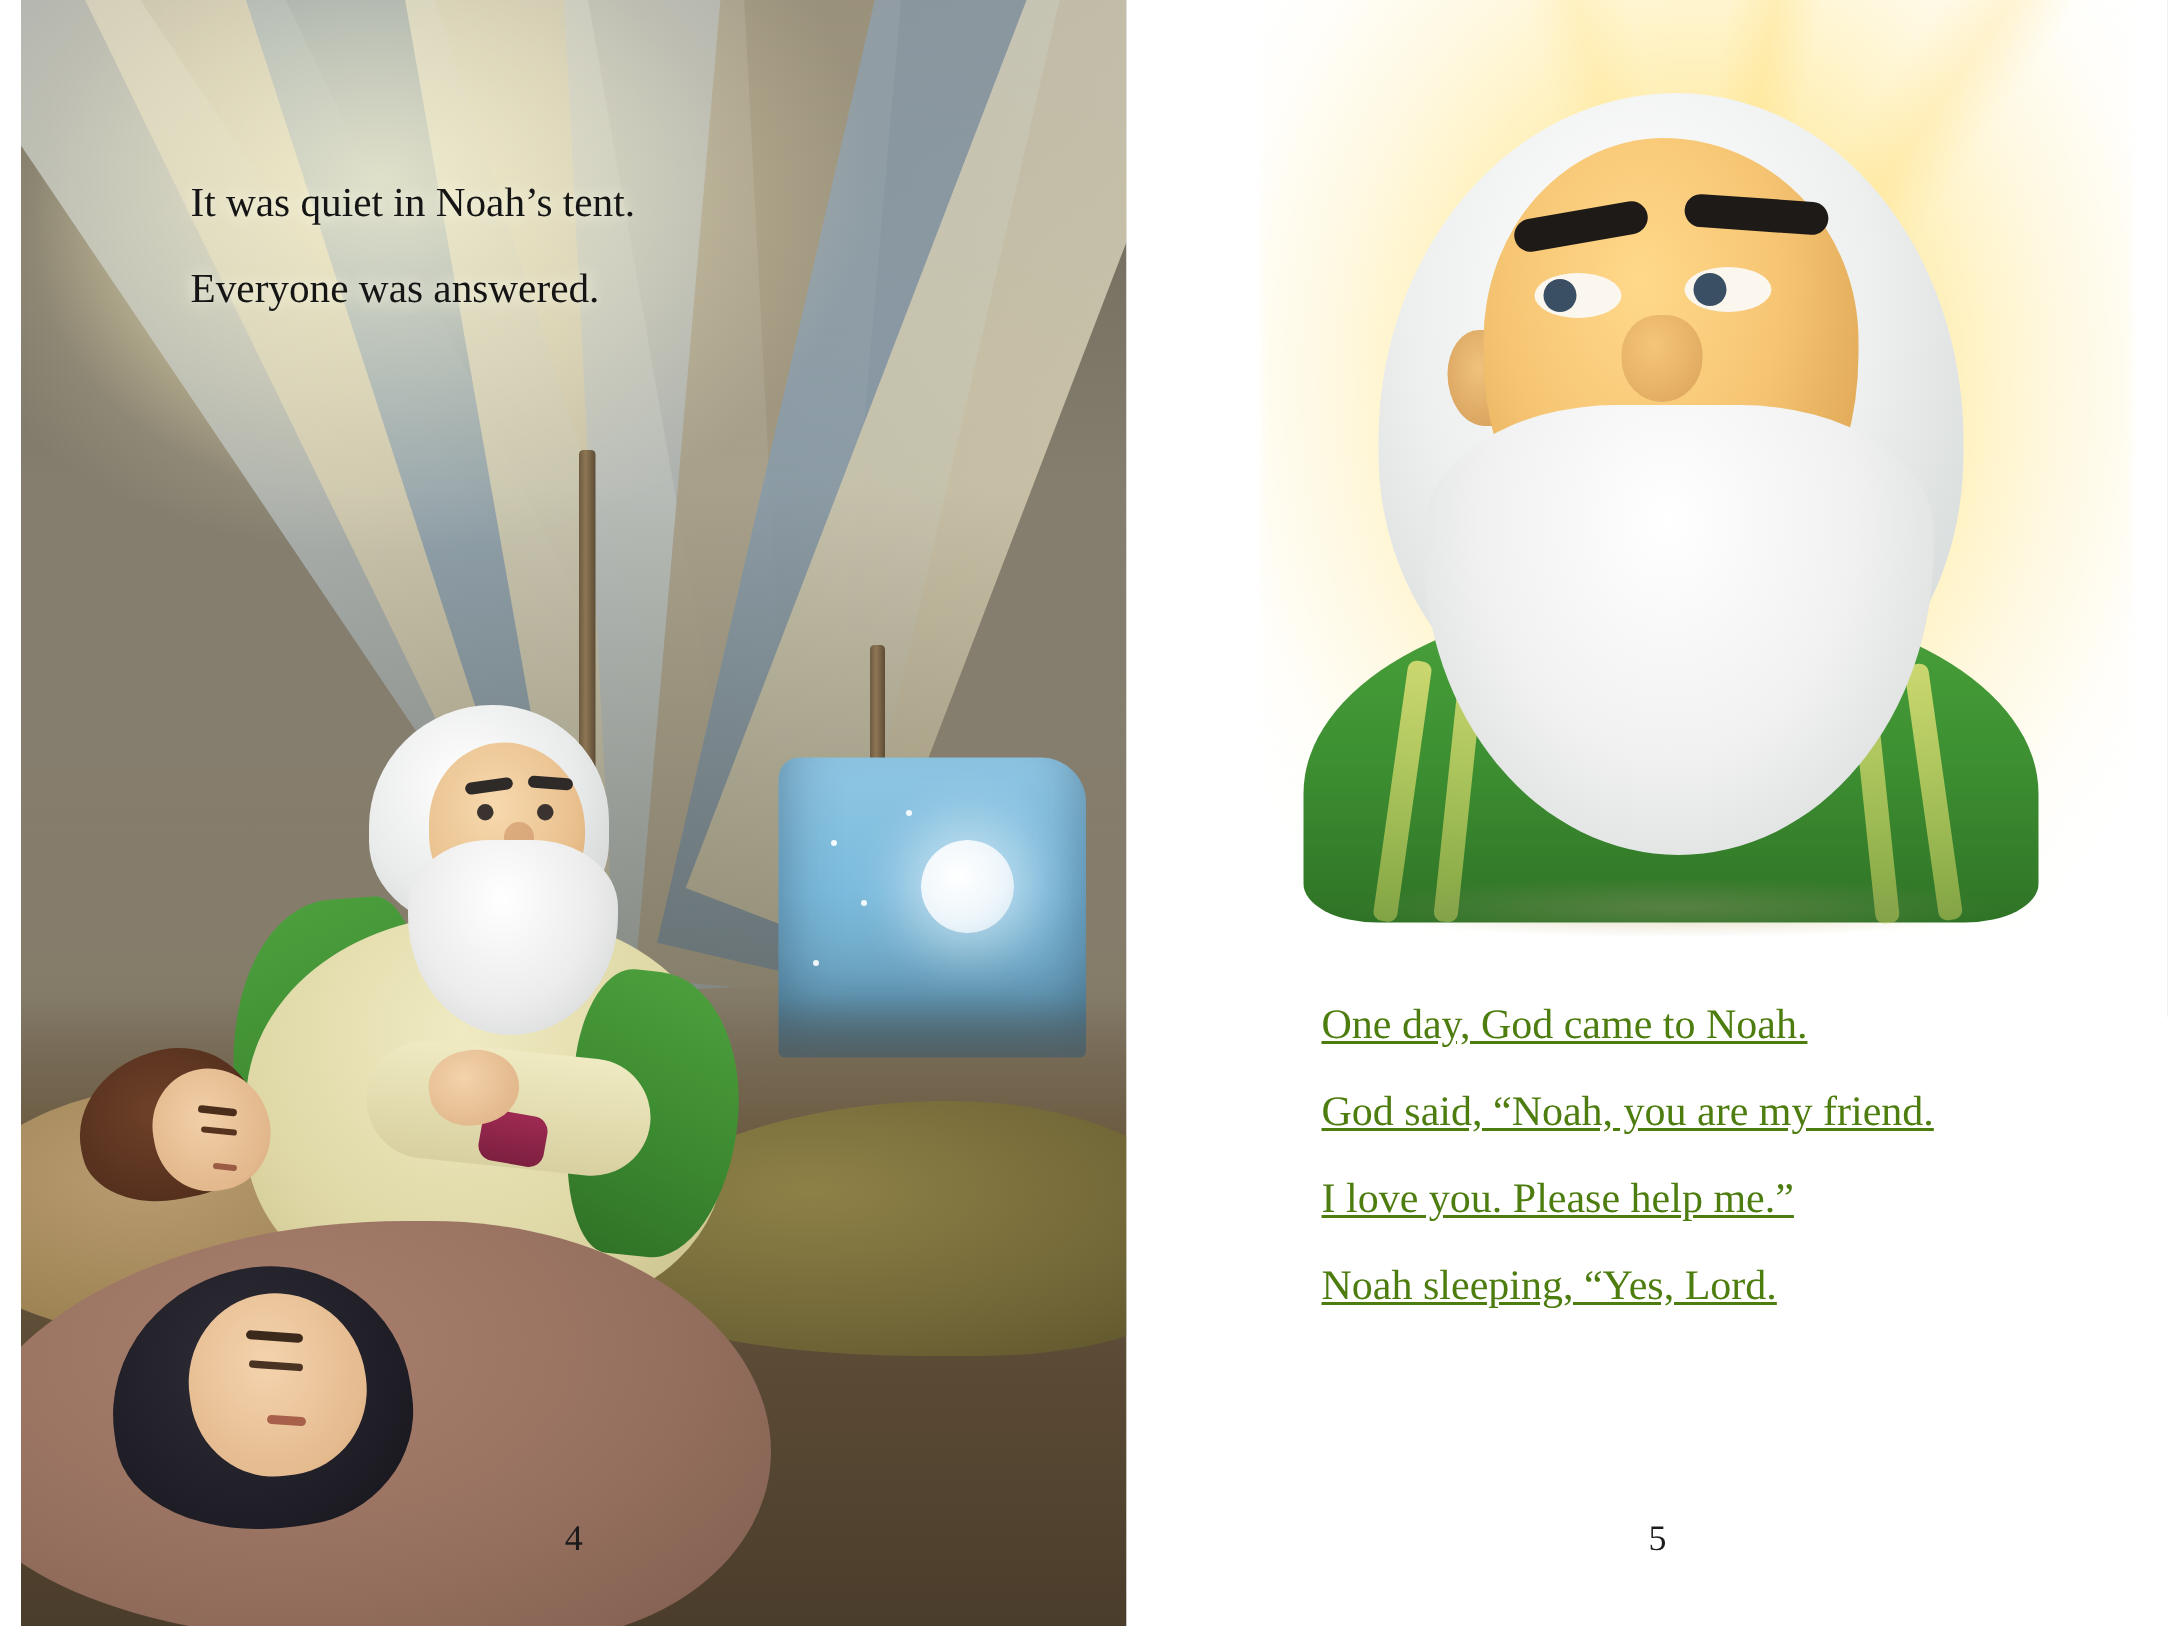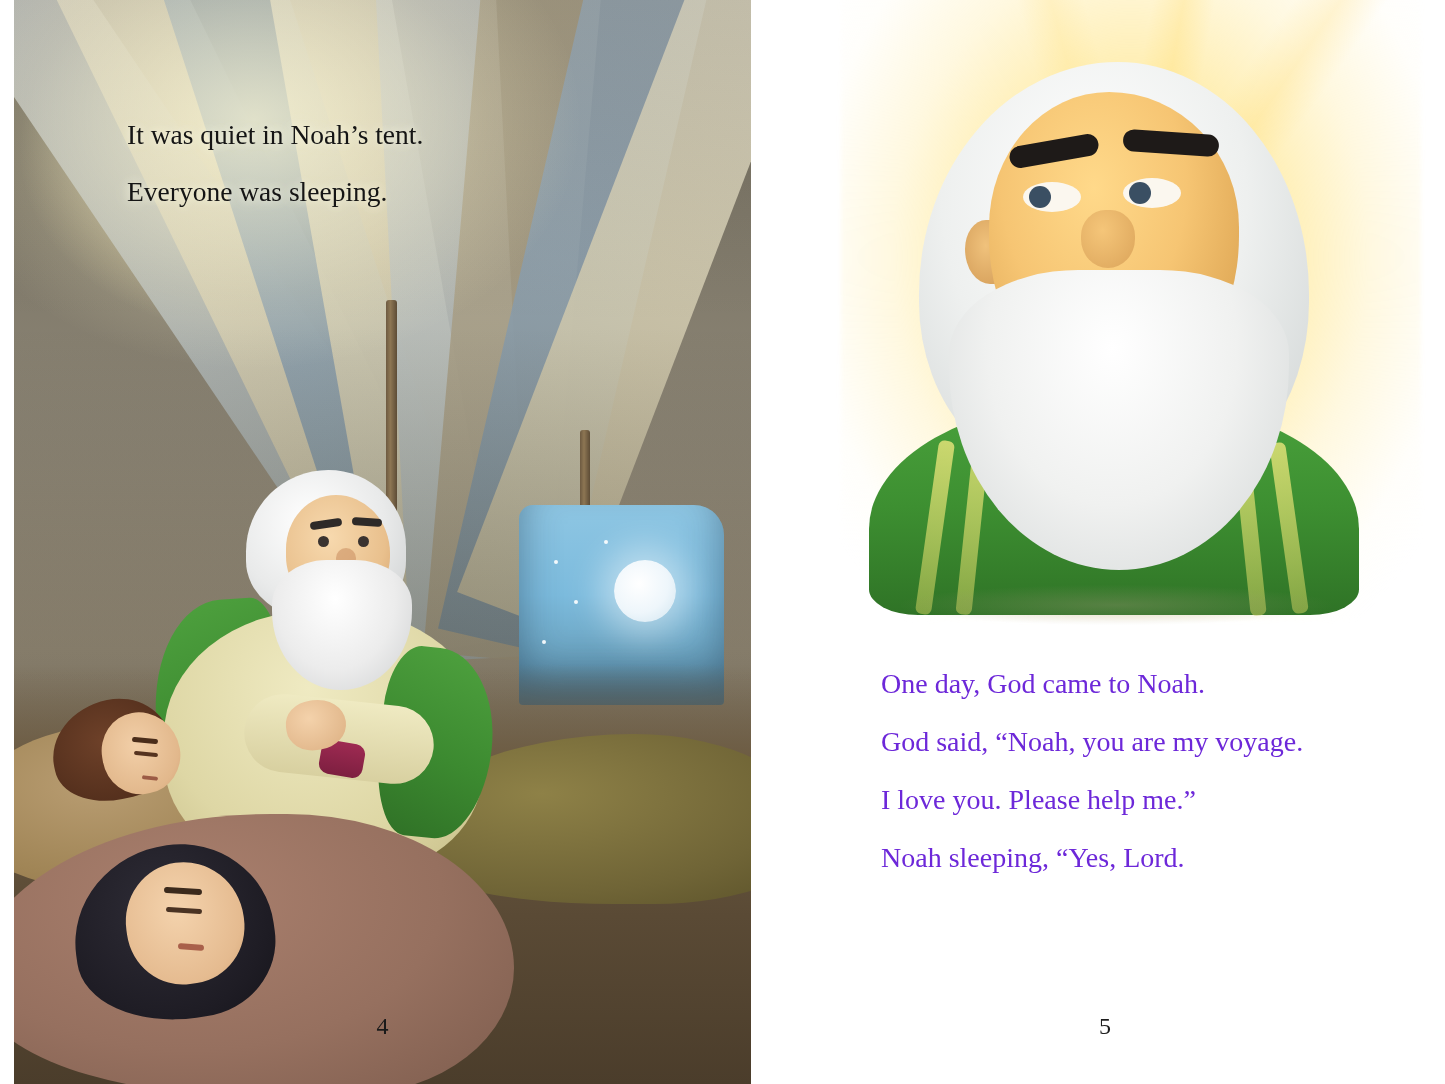--- a/index.html
+++ b/index.html
@@ -418,21 +418,22 @@
     width: 430px; height: 40px;
     background: radial-gradient(ellipse at 50% 50%, rgba(160,150,120,0.35) 0%, rgba(255,255,255,0) 72%);
   }
 
   .text-right {
     position: absolute;
     left: 130px; top: 655px;
     width: 540px;
     font-size: 28px;
     line-height: 58px;
-    color: #6d28d9;
+    color: #4d7c0f;
+    text-decoration: underline;
   }
 </style>
 </head>
 <body>
 
 <div class="spread">
 
   <div class="page-left">
 
     <div class="tent-bg"></div>
@@ -489,21 +490,21 @@
     <div class="blanket-brown"></div>
 
     <div class="sleeper2-hair"></div>
     <div class="sleeper2-face"></div>
     <div class="s2-brow"></div>
     <div class="s2-eye"></div>
     <div class="s2-mouth"></div>
 
     <div class="text-left">
       <p>It was quiet in Noah’s tent.</p>
-      <p>Everyone was sleeping.</p>
+      <p>Everyone was answered.</p>
     </div>
 
     <div class="page-num">4</div>
   </div>
 
   <div class="page-right">
 
     <div class="glow"></div>
     <div class="glow-rays"></div>
 
@@ -526,21 +527,21 @@
     <div class="god-iris1"></div>
     <div class="god-iris2"></div>
     <div class="god-nose"></div>
     <div class="god-mouth"></div>
     <div class="god-tooth"></div>
     <div class="god-beard"></div>
     <div class="god-shadow"></div>
 
     <div class="text-right">
       <p>One day, God came to Noah.</p>
-      <p>God said, “Noah, you are my voyage.</p>
+      <p>God said, “Noah, you are my friend.</p>
       <p>I love you. Please help me.”</p>
       <p>Noah sleeping, “Yes, Lord.</p>
     </div>
 
     <div class="page-num">5</div>
   </div>
 
 </div>
 
 </body></html>

